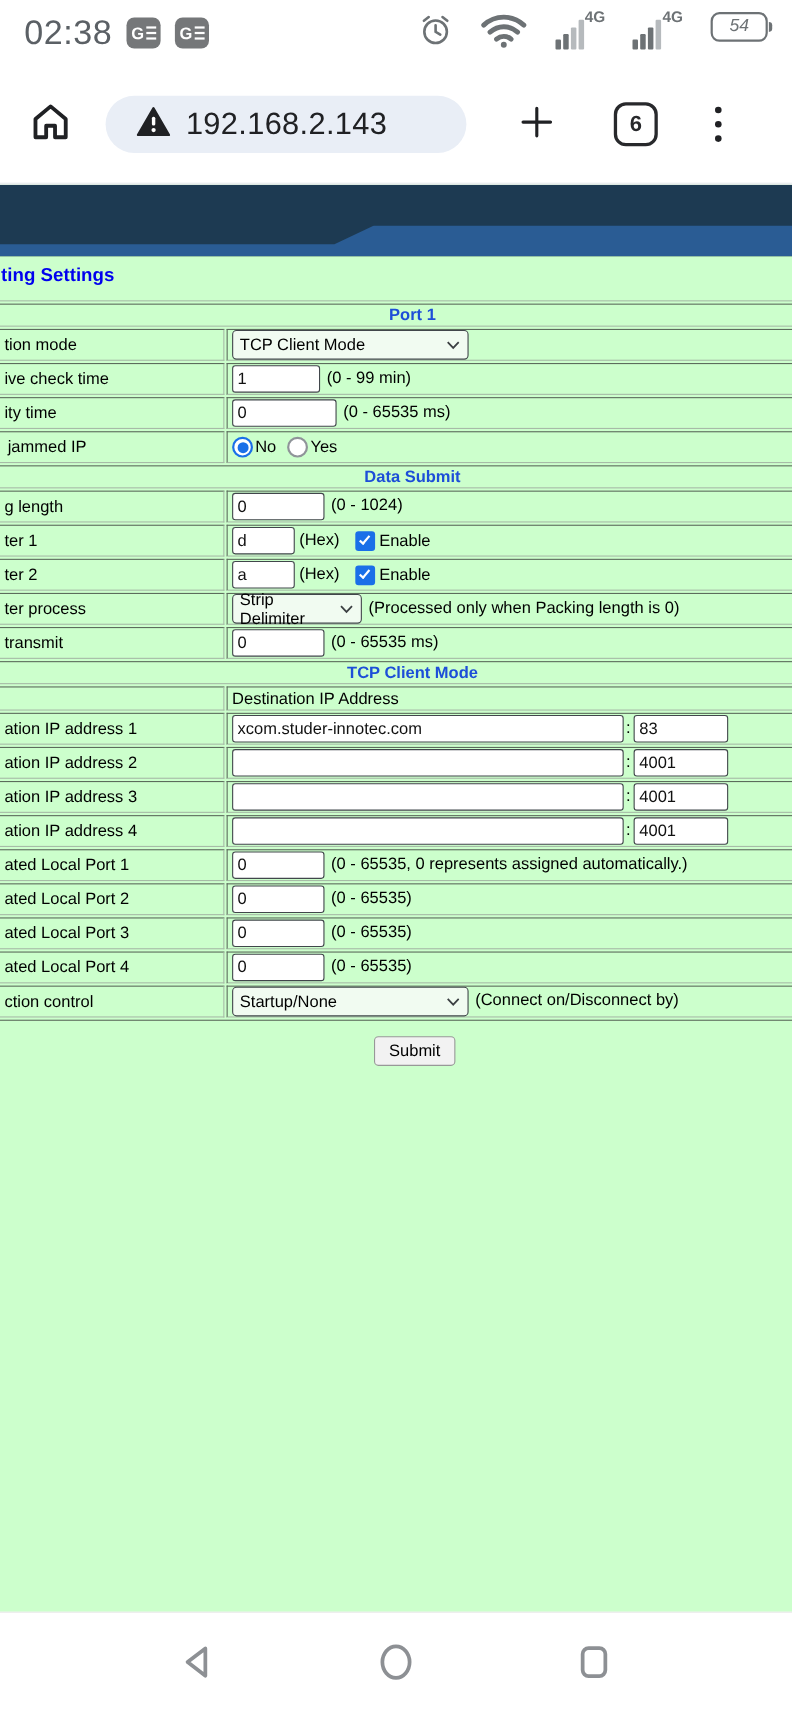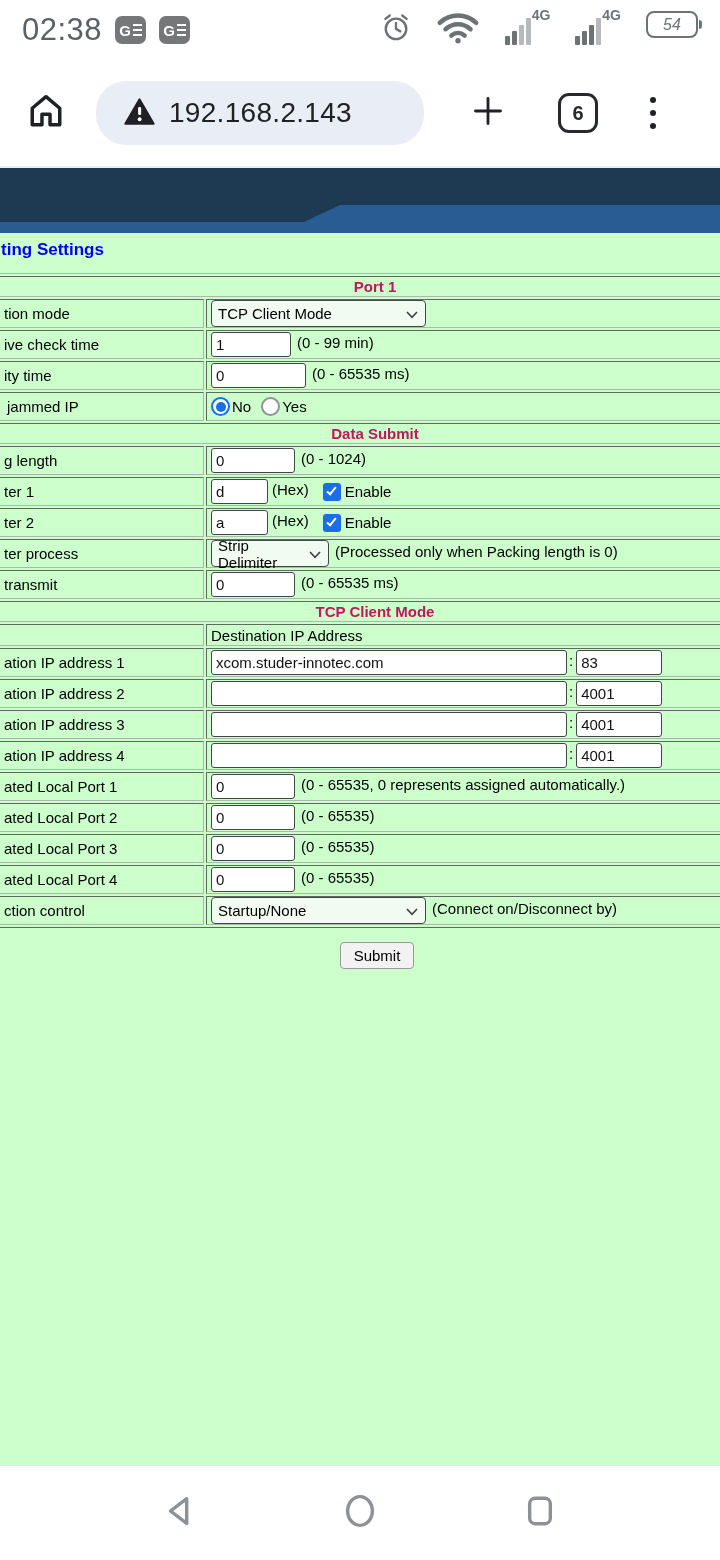--- a/index.html
+++ b/index.html
@@ -24,21 +24,21 @@
   .fourg { font-size:14px; font-weight:bold; color:#6d7275; align-self:flex-start; margin:-4px 0 0 1px; }
   .battery { width:52px; height:27px; border:2.5px solid #6d7275; border-radius:8px; position:relative;
              display:flex; align-items:center; justify-content:center;font-style:italic; }
   .battery span { font-size:16px; color:#6d7275; }
   .battery::after { content:""; position:absolute; right:-6px; top:7px; width:3.5px; height:9px;
                     background:#6d7275; border-radius:0 3px 3px 0; }
 
   
   .browser-bar { height:108px; background:#fff; display:flex; align-items:center; padding:0 24px;
                  border-bottom:2px solid #ebedef; }
-  .omnibox { margin-left:28px; width:328px; height:64px; background:#e9eef6; border-radius:30px;
+  .omnibox { margin-left:28px; width:328px; height:52px; background:#e9eef6; border-radius:30px;
              display:flex; align-items:center; padding:0 20px 0 28px; }
   .url-text { font-size:28px; color:#202124; margin-left:14px; letter-spacing:.3px; }
   .plus-wrap { margin-left:44px; }
   .tab-box { margin-left:50px; width:40px; height:40px; border:3.5px solid #28292c; border-radius:11px;
              display:flex; align-items:center; justify-content:center; }
   .tab-box span { font-size:20px; font-weight:bold; color:#28292c; }
   .kebab { margin-left:52px; display:flex; flex-direction:column; gap:7px; }
   .kebab i { width:6px; height:6px; border-radius:50%; background:#202124; display:block; }
 
   
@@ -49,21 +49,21 @@
   .brand { position:absolute; left:25px; top:15px; font-size:30px; font-weight:bold; font-style:italic;
            letter-spacing:2.5px; color:#ee8712; }
   .page-title { padding:7px 0 0 1px; font-size:17px; font-weight:bold; color:#0000ee; }
 
   .table-wrap { margin:13px 0 0 -4px; }
   table.cfg { width:758px; border-collapse:separate; border-spacing:2px;
               border:1px solid; border-color:#a7bba7 #5c6c5c #5c6c5c #a7bba7; }
   table.cfg td { border:1px solid; border-color:#5c6c5c #a7bba7 #a7bba7 #5c6c5c;
                  font-size:15px; color:#000; vertical-align:middle; }
   td.section-cell { text-align:center; height:21px; }
-  td.section-cell span { color:#be185d; font-weight:bold; }
+  td.section-cell span { color:#1d4ed8; font-weight:bold; }
   td.label-cell { width:205px; height:29px; padding:0 0 0 4px; }
   td.value-cell { padding:0 4px; height:29px; }
   td.sub-cell { height:22px; padding:0 4px; }
 
   input.ti { height:25px; border:1.4px solid #41464b; border-radius:3px; background:#fff;
              font-size:15px; font-family:inherit; color:#111; padding:0 4px; vertical-align:middle; }
   .hint { margin-left:6px; font-size:15px; }
   .unit { margin-left:4px; font-size:15px; }
   .colon { margin:0 3px 0 2px; font-size:15px; }
   .sel { display:inline-flex; align-items:center; justify-content:space-between; height:27px;

